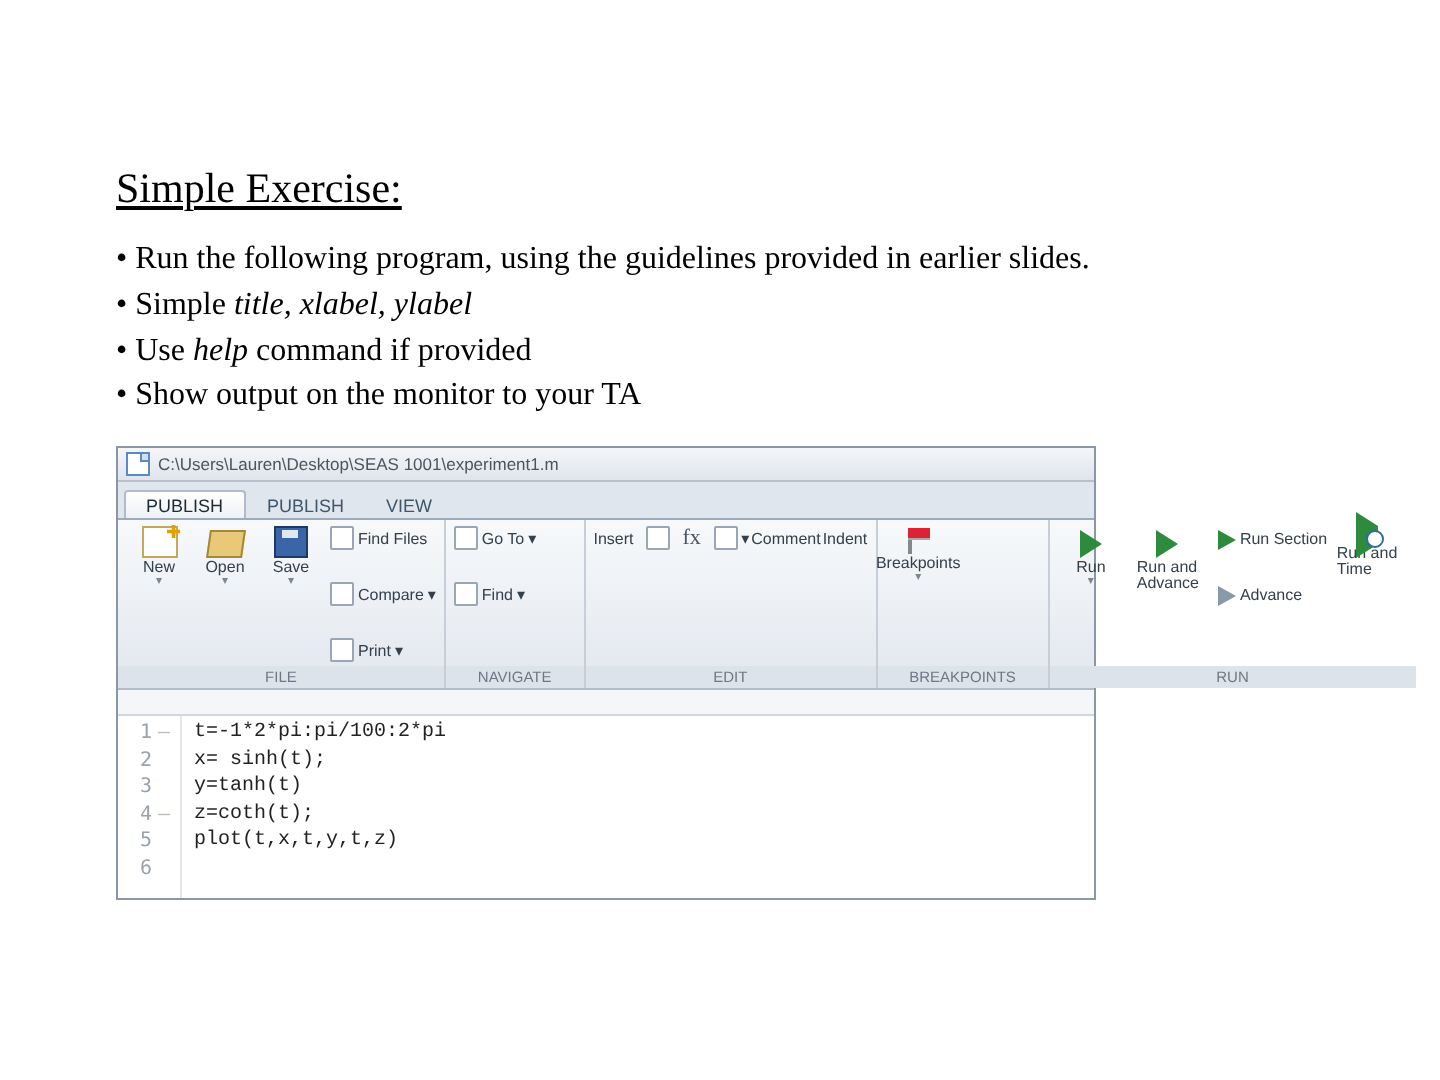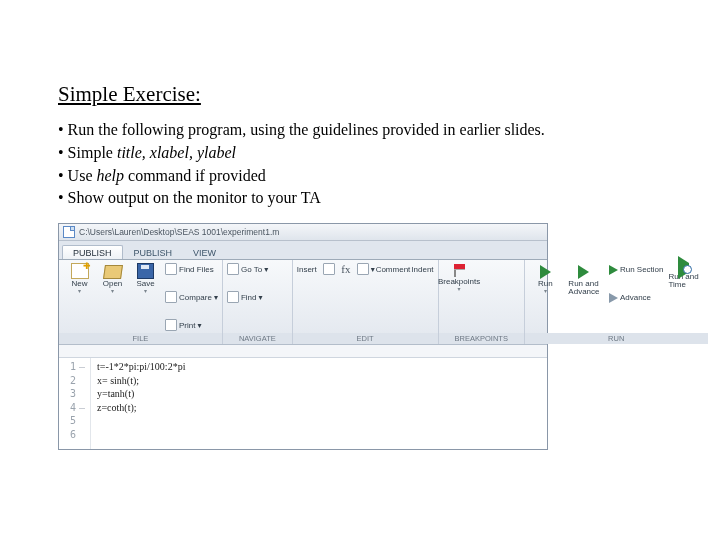--- a/index.html
+++ b/index.html
@@ -42,21 +42,21 @@
   .save-ic{width:15px;height:14px;background:#3a66a8;border:1px solid #1d3a66;position:relative}
   .save-ic::after{content:"";position:absolute;top:1px;left:3px;width:8px;height:4px;background:#dfe8f5}
 
   .strip{display:flex;height:12px;background:#f4f6f9;border-bottom:1px solid #cfd6df;font-size:7.5px;color:#8a94a0;align-items:center}
   .strip span{flex:1;text-align:center}
 
   .editor{display:flex;background:#fff}
   .gutter{width:26px;text-align:right;padding:2px 5px 8px 0;font-family:Consolas,monospace;font-size:10px;color:#9aa3ad;border-right:1px solid #e2e6eb;line-height:1.35}
   .gut-row{display:flex;justify-content:flex-end;gap:3px}
   .dash{color:#b8bec6}
-  .code{padding:2px 6px 8px;font-family:Liberation Serif, serif;font-size:10px;color:#222;line-height:1.35}
+  .code{padding:2px 6px 8px;font-family:Liberation Mono, monospace;font-size:10px;color:#222;line-height:1.35}
 </style>
 </head>
 <body>
 
 <div class="page">
   <div class="heading">Simple Exercise:</div>
   <div class="body">
     <p>• Run the following program, using the guidelines provided in earlier slides.</p>
     <p><span>• Simple </span><em>title, xlabel, ylabel</em></p>
     <p><span>• Use </span><em>help</em><span> command if provided</span></p>
@@ -208,18 +208,19 @@
         <div class="gut-row">
             <span>6</span>
             <span class="dash">&nbsp;</span>
           </div>
       </div>
       <div class="code">
         <div>t=-1*2*pi:pi/100:2*pi</div>
         <div>x= sinh(t);</div>
         <div>y=tanh(t)</div>
         <div>z=coth(t);</div>
+        <div>plot(t,x,t,y,t,z)</div>
         <div>&nbsp;</div>
       </div>
     </div>
 
   </div>
 </div>
 
 </body></html>

